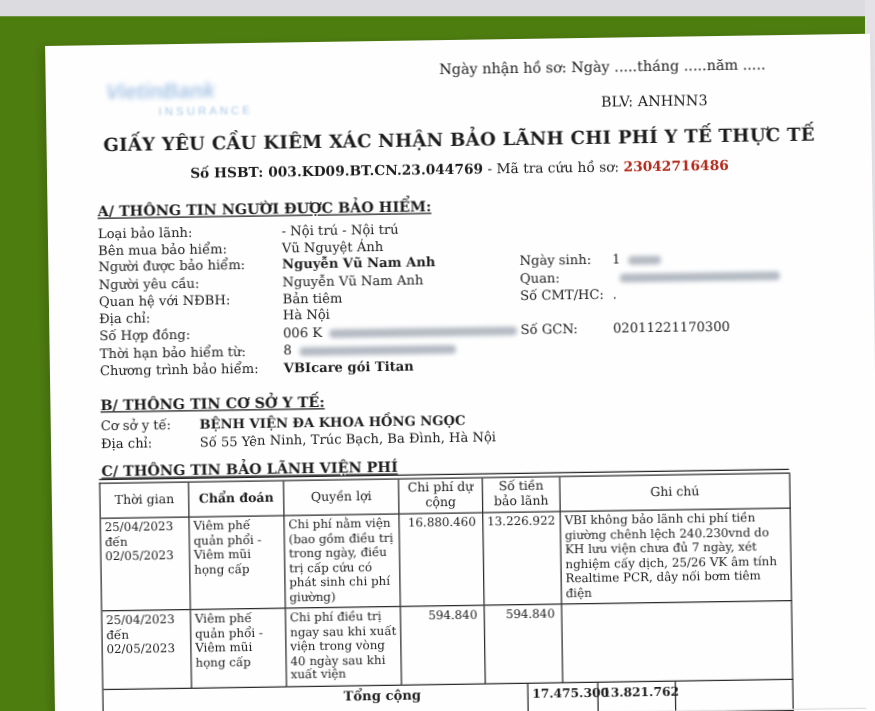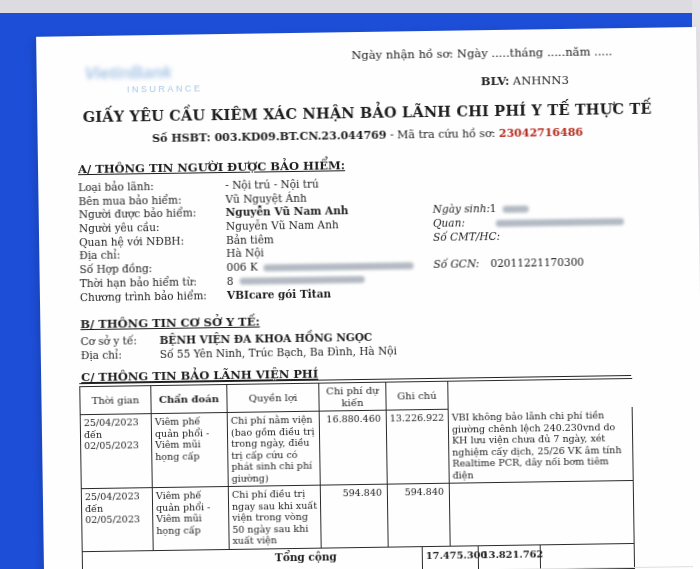--- a/index.html
+++ b/index.html
@@ -1,47 +1,47 @@
 <!DOCTYPE html>
 <html><head>
 <meta charset="utf-8">
 <style>
   html,body{margin:0;padding:0;}
-  .canvas{position:relative;width:700px;height:569px;background:#1d4ed8;overflow:hidden;
+  .canvas{position:relative;width:700px;height:569px;background:#4d7c0f;overflow:hidden;
           font-family:"DejaVu Serif","Liberation Serif",serif;}
   .topband{position:absolute;top:0;left:0;right:0;height:13px;background:#dbdbe0;}
   .sideband{position:absolute;top:0;right:0;width:8px;height:100%;background:#e4e2e6;}
 
   .page{position:absolute;left:36px;top:27px;width:660px;height:560px;background:#fefefe;
         transform:rotate(-0.85deg);transform-origin:100% 0;
         box-shadow:-3px 2px 8px rgba(0,0,0,.15);filter:blur(.24px);color:#1d1d1d;}
 
   .received{position:absolute;left:315px;top:16px;font-size:11.5px;white-space:nowrap;}
   .blv{position:absolute;left:444px;top:44px;font-size:11.5px;}
-  .blv .b{font-weight:bold;}
+  .blv .b{font-weight:normal;}
 
   .logo{position:absolute;left:48px;top:28px;width:190px;}
   .logo-main{font-family:"Liberation Sans","DejaVu Sans",sans-serif;font-weight:bold;font-style:italic;
              font-size:17px;color:#86aedd;filter:blur(2.2px);opacity:.7;}
   .logo-sub{font-family:"Liberation Sans","DejaVu Sans",sans-serif;font-size:9px;letter-spacing:2.5px;
             color:#9dc0e4;filter:blur(.7px);opacity:.9;margin:1px 0 0 42px;}
 
   .title{position:absolute;left:0;top:72px;width:100%;text-align:center;font-weight:bold;
          font-size:14.5px;letter-spacing:.2px;}
   .subtitle{position:absolute;left:0;top:97px;width:100%;text-align:center;font-size:11px;}
   .b{font-weight:bold;}
   .red{color:#b52a1d;font-weight:bold;}
 
   .sec{position:absolute;left:40px;}
   .sec-head{font-size:11.5px;font-weight:bold;text-decoration:underline;}
   #sec-a{top:126px;width:600px;}
   #sec-a .rows{margin-top:5px;}
   .info-row{position:relative;height:13.7px;font-size:10.5px;white-space:nowrap;}
   .info-row .lab{display:inline-block;width:147px;}
-  .info-row .lab2{position:absolute;left:354px;font-style:italic;}
+  .info-row .lab2{position:absolute;left:337px;}
   .info-row .val2{position:absolute;left:411px;}
 
   #sec-b{top:281px;width:600px;}
   #sec-b .rows{margin-top:4px;}
   #sec-b .info-row .lab{width:79px;}
 
   #sec-c{top:334px;width:600px;}
   .c-rule{position:absolute;left:38px;top:347px;width:552px;border-top:1.2px solid #222;}
 
   .vtable{position:absolute;left:38px;top:350px;width:552px;border-left:1.2px solid #2a2a2a;
@@ -118,35 +118,36 @@
     <div class="sec" id="sec-c">
       <div class="sec-head">C/ THÔNG TIN BẢO LÃNH VIỆN PHÍ</div>
     </div>
     <div class="c-rule"></div>
 
     <div class="vtable" id="fee-table">
         <div class="trow head">
           <div>Thời gian</div>
           <div class="diag">Chẩn đoán</div>
           <div>Quyền lợi</div>
-          <div>Chi phí dự kiến</div>
+          <div>Chi phí dự cộng</div>
+          <div>Số tiền bảo lãnh</div>
           <div>Ghi chú</div>
         </div>
         <div class="trow r1">
           <div>25/04/2023 đến 02/05/2023</div>
           <div>Viêm phế quản phổi - Viêm mũi họng cấp</div>
           <div>Chi phí nằm viện (bao gồm điều trị trong ngày, điều trị cấp cứu có phát sinh chi phí giường)</div>
           <div class="num">16.880.460</div>
           <div class="num">13.226.922</div>
           <div>VBI không bảo lãnh chi phí tiền giường chênh lệch 240.230vnd do KH lưu viện chưa đủ 7 ngày, xét nghiệm cấy dịch, 25/26 VK âm tính Realtime PCR, dây nối bơm tiêm điện</div>
         </div>
         <div class="trow r2">
           <div>25/04/2023 đến 02/05/2023</div>
           <div>Viêm phế quản phổi - Viêm mũi họng cấp</div>
-          <div>Chi phí điều trị ngay sau khi xuất viện trong vòng 50 ngày sau khi xuất viện</div>
+          <div>Chi phí điều trị ngay sau khi xuất viện trong vòng 40 ngày sau khi xuất viện</div>
           <div class="num">594.840</div>
           <div class="num">594.840</div>
           <div></div>
         </div>
         <div class="totrow">
           <div class="tlabel">Tổng cộng</div>
           <div class="num">17.475.300</div>
           <div class="num">13.821.762</div>
           <div></div>
         </div>

